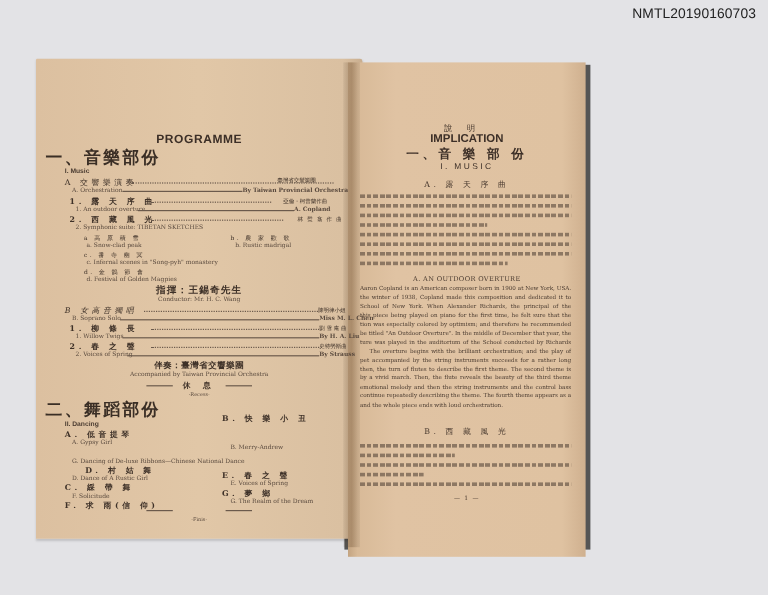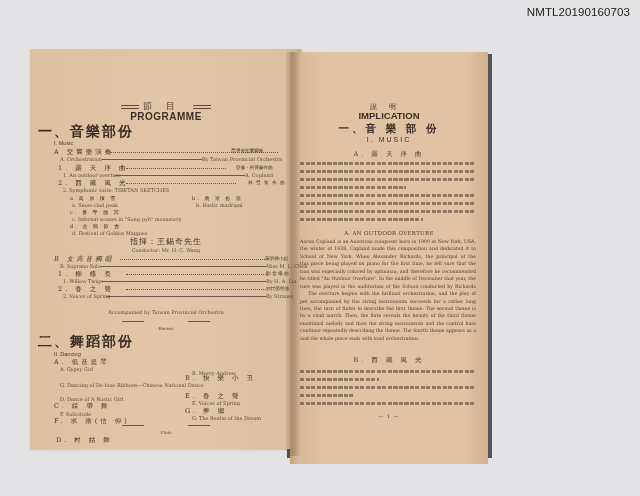--- a/index.html
+++ b/index.html
@@ -38,21 +38,21 @@
   }
   
   .lp { position: absolute; left: 0; top: 0; width: 272px; height: 400px; font-size: 5.6px; color: #4a3b30; }
   .lp .title-cn { position: absolute; top: 52px; left: 0; width: 272px; text-align: center; font-size: 9px; letter-spacing: 14px; }
   .lp .title-cn::before, .lp .title-cn::after { content: ""; display: inline-block; width: 18px; border-top: 1px solid #5a4a3e; border-bottom: 1px solid #5a4a3e; height: 2px; vertical-align: middle; margin: 0 4px; }
   .lp .title-en { position: absolute; top: 63px; left: 0; width: 272px; text-align: center; font-family: "Liberation Sans", sans-serif; font-size: 10px; font-weight: bold; letter-spacing: 0.5px; color: #3c2f27; }
   .lp .section { position: absolute; left: 8px; font-size: 14px; font-weight: bold; color: #3a2e25; letter-spacing: 2px; }
   .lp .row { position: absolute; white-space: nowrap; }
   .lp .en { font-size: 5px; color: #5a4a3e; }
   .lp .cn { font-size: 6.5px; letter-spacing: 3px; color: #3e3128; }
-  .lp .bold { font-weight: normal; }
+  .lp .bold { font-weight: bold; }
   .dots { position: absolute; height: 0; border-top: 1px dotted #6b5a4c; }
   .dash { position: absolute; height: 0; border-top: 1px solid #6b5a4c; }
   
   .rp { position: absolute; left: 260px; top: 4px; width: 198px; height: 412px; color: #4a3b30; }
   .rp .center { position: absolute; left: 0; width: 198px; text-align: center; white-space: nowrap; }
   .rp .para { position: absolute; left: 10px; width: 176px; font-size: 4.7px; line-height: 7.45px; text-align: justify; color: #4a3b30; }
   .rp .cnpara { position: absolute; left: 10px; width: 176px; font-size: 4.9px; line-height: 8px; letter-spacing: 0.2px; color: #4a3b30; }
   .cnline { display: block; height: 8px; background: repeating-linear-gradient(90deg, rgba(74,59,48,0.55) 0 4px, transparent 4px 5.5px); background-size: 100% 3px; background-repeat: no-repeat; background-position: 0 2px; }
   .enline { display: block; height: 7.45px; overflow: hidden; }
 </style>
@@ -61,21 +61,20 @@
 
 <div class="catalog-id">NMTL20190160703</div>
 
 <div class="book">
   <div class="cover-edge"></div>
   <div class="page-left"></div>
   <div class="page-right"></div>
   <div class="spine-shadow"></div>
 
   <div class="lp">
-    <div class="title-cn">節目</div>
     <div class="title-en">PROGRAMME</div>
 
     <div class="section" style="top:75px;">一、音樂部份</div>
     <div class="row bold" style="top:92px;left:24px;font-size:5.6px;font-family:'Liberation Sans',sans-serif;">I. Music</div>
 
     <div class="row cn" style="top:100px;left:24px;">A 交響樂演奏</div>
     <div class="dots" style="top:104px;left:80px;width:168px;"></div>
     <div class="row cn" style="top:100px;left:201px;font-size:4.6px;letter-spacing:0;">臺灣省交響樂團</div>
     <div class="row en" style="top:108px;left:30px;">A. Orchestration</div>
     <div class="dash" style="top:111px;left:72px;width:100px;"></div>
@@ -119,37 +118,39 @@
     <div class="dash" style="top:233px;left:72px;width:164px;"></div>
     <div class="row en bold" style="top:230px;left:236px;">By H. A. Liu</div>
 
     <div class="row cn bold" style="top:237px;left:28px;">2. 春 之 聲</div>
     <div class="dots" style="top:241px;left:96px;width:140px;"></div>
     <div class="row cn" style="top:238px;left:236px;font-size:4.6px;letter-spacing:0;">史特勞斯曲</div>
     <div class="row en" style="top:245px;left:33px;">2. Voices of Spring</div>
     <div class="dash" style="top:248px;left:76px;width:160px;"></div>
     <div class="row en bold" style="top:245px;left:236px;">By Strauss</div>
 
+    <div class="row cn bold" style="top:252px;left:0;width:272px;text-align:center;font-size:7px;letter-spacing:0.5px;">伴奏：臺灣省交響樂團</div>
     <div class="row en" style="top:261px;left:0;width:272px;text-align:center;">Accompanied by Taiwan Provincial Orchestra</div>
     <div class="dash" style="top:273px;left:92px;width:22px;border-top-width:1.5px;"></div>
+    <div class="row cn bold" style="top:269px;left:0;width:272px;text-align:center;font-size:6.5px;letter-spacing:4px;">休  息</div>
     <div class="dash" style="top:273px;left:158px;width:22px;border-top-width:1.5px;"></div>
     <div class="row en" style="top:278px;left:0;width:272px;text-align:center;font-size:4.2px;">-Recess-</div>
 
     <div class="section" style="top:285px;">二、舞蹈部份</div>
     <div class="row bold" style="top:303px;left:24px;font-size:5.6px;font-family:'Liberation Sans',sans-serif;">II. Dancing</div>
 
     <div class="row cn bold" style="top:310px;left:24px;">A. 低音提琴</div>
     <div class="row en" style="top:318px;left:30px;">A. Gypsy Girl</div>
-    <div class="row cn bold" style="top:326px;left:155px;">B. 快 樂 小 丑</div>
+    <div class="row cn bold" style="top:297px;left:155px;">B. 快 樂 小 丑</div>
     <div class="row en" style="top:322px;left:162px;">B. Merry-Andrew</div>
 
     <div class="row cn bold" style="top:326px;left:24px;margin-top:28px;">C. 綵 帶 舞</div>
     <div class="row en" style="top:334px;left:30px;">G. Dancing of De-luxe Ribbons—Chinese National Dance</div>
 
-    <div class="row cn bold" style="top:340px;left:26px;margin-top:48px;">D. 村 姑 舞</div>
+    <div class="row cn bold" style="top:340px;left:41px;">D. 村 姑 舞</div>
     <div class="row en" style="top:348px;left:30px;">D. Dance of A Rustic Girl</div>
     <div class="row cn bold" style="top:344px;left:155px;">E. 春 之 聲</div>
     <div class="row en" style="top:352px;left:162px;">E. Voices of Spring</div>
 
     <div class="row cn bold" style="top:369px;left:24px;">F. 求 雨(信 仰)</div>
     <div class="row en" style="top:363px;left:30px;">F. Solicitude</div>
     <div class="row cn bold" style="top:359px;left:155px;">G. 夢 鄉</div>
     <div class="row en" style="top:367px;left:162px;">G. The Realm of the Dream</div>
 
     <div class="dash" style="top:377px;left:92px;width:22px;border-top-width:1.5px;"></div>

